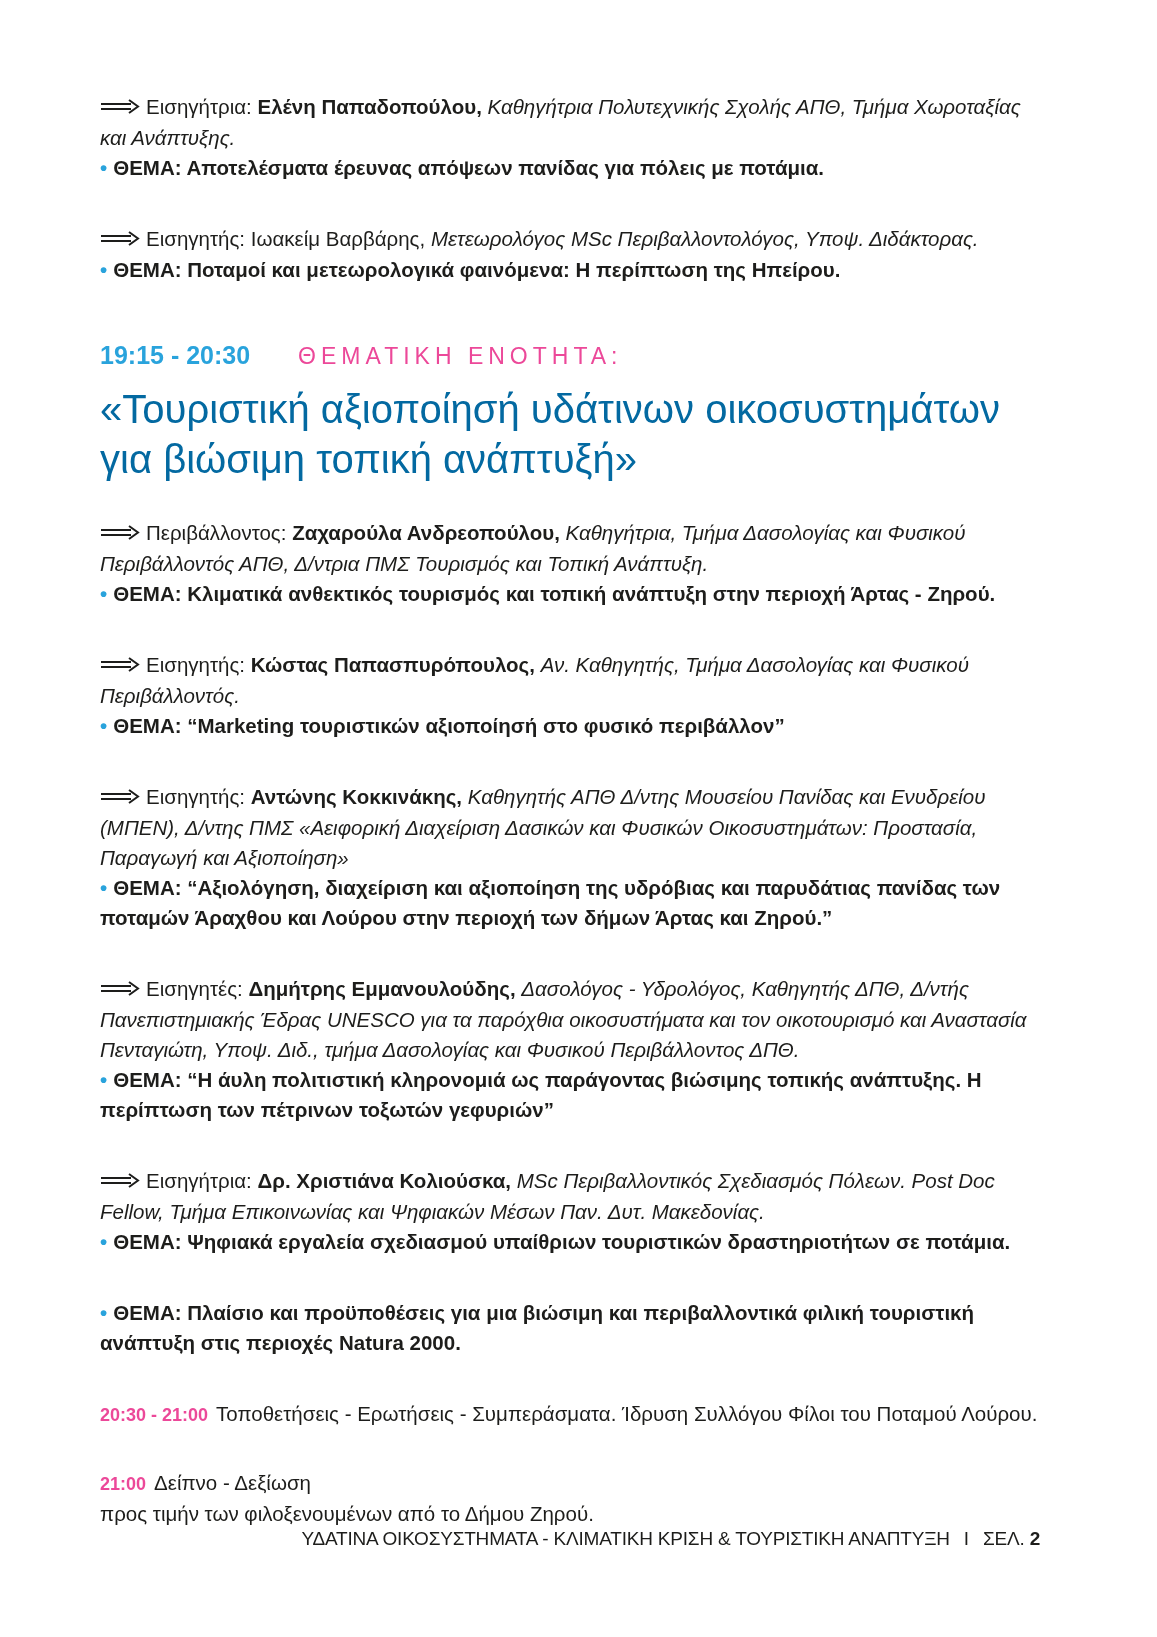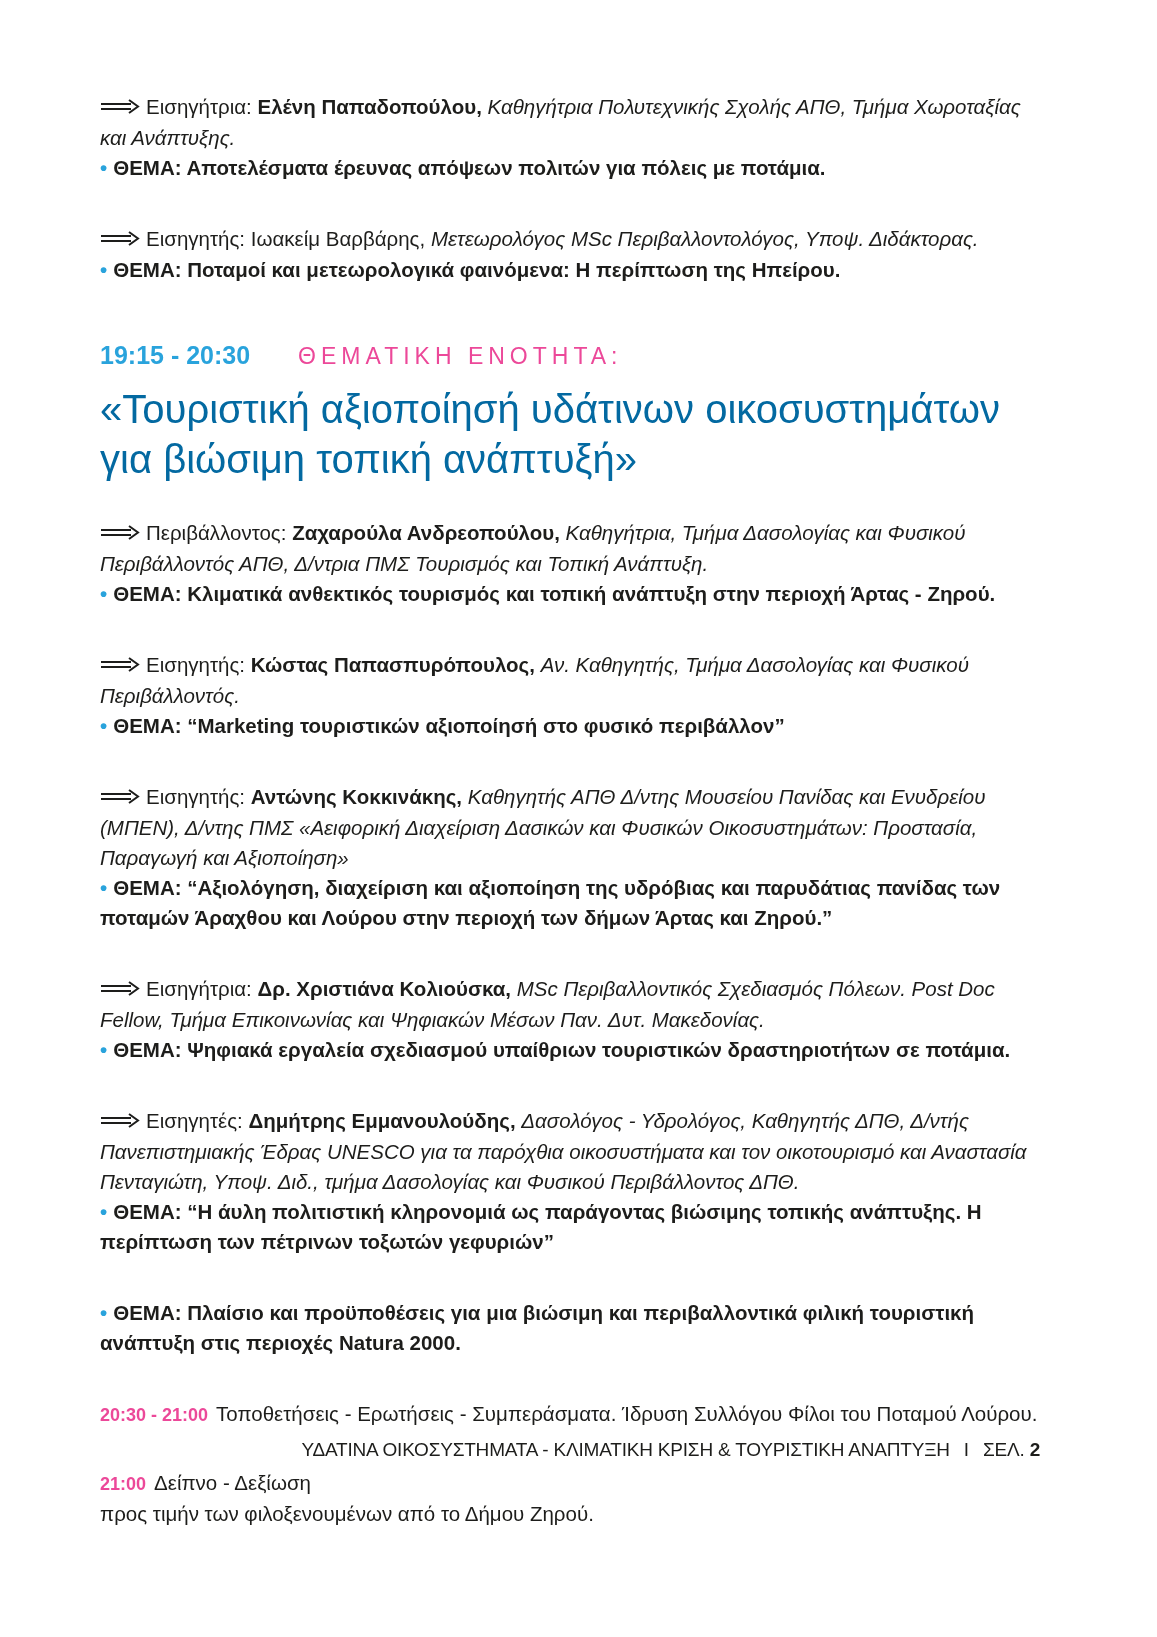--- a/index.html
+++ b/index.html
@@ -79,21 +79,21 @@
   }
   .closing .time {
     color: #ec4899;
     font-weight: 700;
     font-size: 18px;
     margin-right: 8px;
   }
   .closing .second-line { display: block; }
   .footer {
     position: absolute;
-    top: 1439px;
+    top: 1528px;
     left: 100px;
     width: 940px;
     text-align: right;
     font-size: 19px;
     color: #1d1d1b;
     letter-spacing: -0.2px;
   }
   .footer .sep {
     margin: 0 14px;
   }
@@ -112,21 +112,21 @@
         <span class="arrow"><svg width="40" height="17" viewBox="0 0 40 17">
               <line x1="1" y1="6" x2="31" y2="6" stroke="#1d1d1b" stroke-width="2"></line>
               <line x1="1" y1="11" x2="31" y2="11" stroke="#1d1d1b" stroke-width="2"></line>
               <path d="M29 2 L38 8.5 L29 15" fill="none" stroke="#1d1d1b" stroke-width="2"></path>
             </svg></span><span class="role">Εισηγήτρια:</span>
         <span class="name">Ελένη Παπαδοπούλου,</span>
         <span class="details">Καθηγήτρια Πολυτεχνικής Σχολής ΑΠΘ, Τμήμα Χωροταξίας και Ανάπτυξης.</span>
       </div>
       <div class="theme-line">
         <span class="bullet">•</span><span class="theme-label">ΘΕΜΑ:</span>
-        <span class="theme-text">Αποτελέσματα έρευνας απόψεων πολιτών για πόλεις με ποτάμια.</span>
+        <span class="theme-text">Αποτελέσματα έρευνας απόψεων πανίδας για πόλεις με ποτάμια.</span>
       </div>
     </div>
 
     <div class="entry">
       <div class="entry-line">
         <span class="arrow"><svg width="40" height="17" viewBox="0 0 40 17">
               <line x1="1" y1="6" x2="31" y2="6" stroke="#1d1d1b" stroke-width="2"></line>
               <line x1="1" y1="11" x2="31" y2="11" stroke="#1d1d1b" stroke-width="2"></line>
               <path d="M29 2 L38 8.5 L29 15" fill="none" stroke="#1d1d1b" stroke-width="2"></path>
             </svg></span><span class="role">Εισηγητής:</span>
@@ -193,43 +193,43 @@
         <span class="theme-text">“Αξιολόγηση, διαχείριση και αξιοποίηση της υδρόβιας και παρυδάτιας πανίδας των ποταμών Άραχθου και Λούρου στην περιοχή των δήμων Άρτας και Ζηρού.”</span>
       </div>
     </div>
 
     <div class="entry">
       <div class="entry-line">
         <span class="arrow"><svg width="40" height="17" viewBox="0 0 40 17">
               <line x1="1" y1="6" x2="31" y2="6" stroke="#1d1d1b" stroke-width="2"></line>
               <line x1="1" y1="11" x2="31" y2="11" stroke="#1d1d1b" stroke-width="2"></line>
               <path d="M29 2 L38 8.5 L29 15" fill="none" stroke="#1d1d1b" stroke-width="2"></path>
+            </svg></span><span class="role">Εισηγητές:</span>
+        <span class="name">Δημήτρης Εμμανουλούδης,</span>
+        <span class="details">Δασολόγος - Υδρολόγος, Καθηγητής ΔΠΘ, Δ/ντής Πανεπιστημιακής Έδρας UNESCO για τα παρόχθια οικοσυστήματα και τον οικοτουρισμό και Αναστασία Πενταγιώτη, Υποψ. Διδ., τμήμα Δασολογίας και Φυσικού Περιβάλλοντος ΔΠΘ.</span>
+      </div>
+      <div class="theme-line">
+        <span class="bullet">•</span><span class="theme-label">ΘΕΜΑ:</span>
+        <span class="theme-text">“Η άυλη πολιτιστική κληρονομιά ως παράγοντας βιώσιμης τοπικής ανάπτυξης. Η περίπτωση των πέτρινων τοξωτών γεφυριών”</span>
+      </div>
+    </div>
+
+    <div class="entry">
+      <div class="entry-line">
+        <span class="arrow"><svg width="40" height="17" viewBox="0 0 40 17">
+              <line x1="1" y1="6" x2="31" y2="6" stroke="#1d1d1b" stroke-width="2"></line>
+              <line x1="1" y1="11" x2="31" y2="11" stroke="#1d1d1b" stroke-width="2"></line>
+              <path d="M29 2 L38 8.5 L29 15" fill="none" stroke="#1d1d1b" stroke-width="2"></path>
             </svg></span><span class="role">Εισηγήτρια:</span>
         <span class="name">Δρ. Χριστιάνα Κολιούσκα,</span>
         <span class="details">MSc Περιβαλλοντικός Σχεδιασμός Πόλεων. Post Doc Fellow, Τμήμα Επικοινωνίας και Ψηφιακών Μέσων Παν. Δυτ. Μακεδονίας.</span>
       </div>
       <div class="theme-line">
         <span class="bullet">•</span><span class="theme-label">ΘΕΜΑ:</span>
         <span class="theme-text">Ψηφιακά εργαλεία σχεδιασμού υπαίθριων τουριστικών δραστηριοτήτων σε ποτάμια.</span>
-      </div>
-    </div>
-
-    <div class="entry">
-      <div class="entry-line">
-        <span class="arrow"><svg width="40" height="17" viewBox="0 0 40 17">
-              <line x1="1" y1="6" x2="31" y2="6" stroke="#1d1d1b" stroke-width="2"></line>
-              <line x1="1" y1="11" x2="31" y2="11" stroke="#1d1d1b" stroke-width="2"></line>
-              <path d="M29 2 L38 8.5 L29 15" fill="none" stroke="#1d1d1b" stroke-width="2"></path>
-            </svg></span><span class="role">Εισηγητές:</span>
-        <span class="name">Δημήτρης Εμμανουλούδης,</span>
-        <span class="details">Δασολόγος - Υδρολόγος, Καθηγητής ΔΠΘ, Δ/ντής Πανεπιστημιακής Έδρας UNESCO για τα παρόχθια οικοσυστήματα και τον οικοτουρισμό και Αναστασία Πενταγιώτη, Υποψ. Διδ., τμήμα Δασολογίας και Φυσικού Περιβάλλοντος ΔΠΘ.</span>
-      </div>
-      <div class="theme-line">
-        <span class="bullet">•</span><span class="theme-label">ΘΕΜΑ:</span>
-        <span class="theme-text">“Η άυλη πολιτιστική κληρονομιά ως παράγοντας βιώσιμης τοπικής ανάπτυξης. Η περίπτωση των πέτρινων τοξωτών γεφυριών”</span>
       </div>
     </div>
 
     <div class="entry">
       <div class="theme-line">
         <span class="bullet">•</span><span class="theme-label">ΘΕΜΑ:</span>
         <span class="theme-text">Πλαίσιο και προϋποθέσεις για μια βιώσιμη και περιβαλλοντικά φιλική τουριστική ανάπτυξη στις περιοχές Natura 2000.</span>
       </div>
     </div>
 

